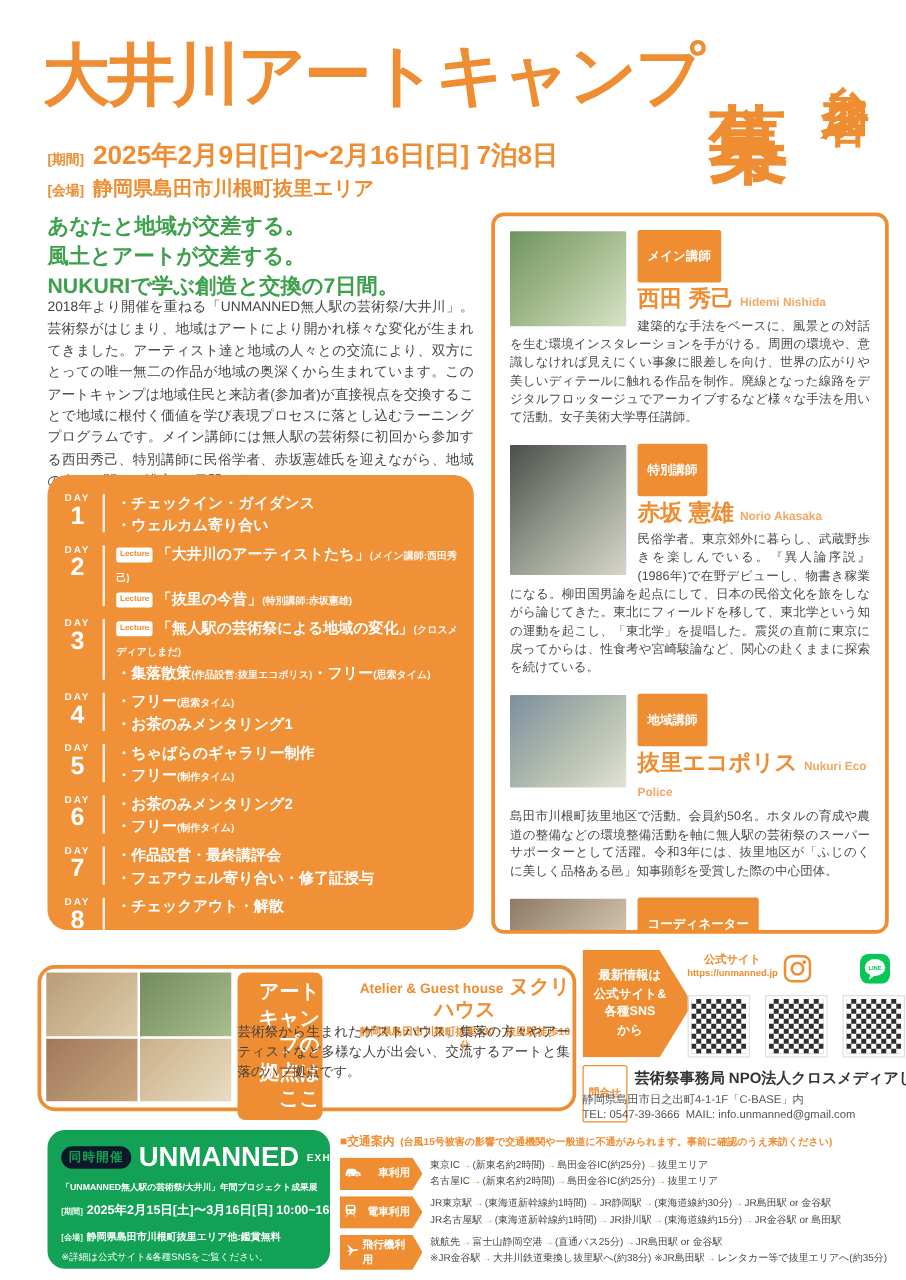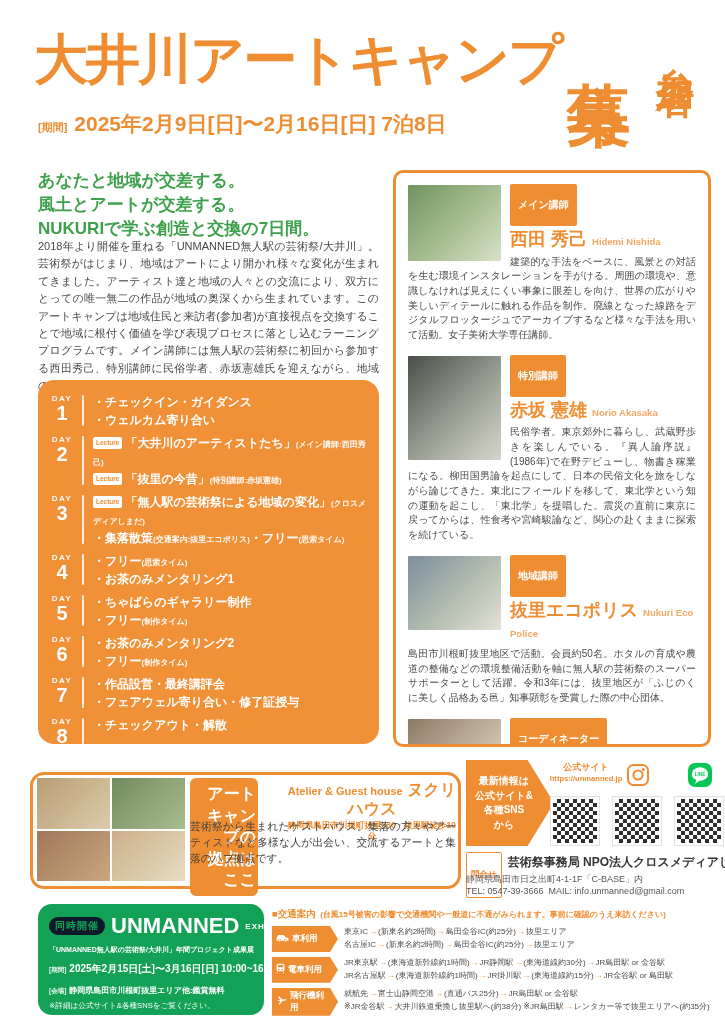--- a/index.html
+++ b/index.html
@@ -101,36 +101,39 @@
   .ex-pval{font-size:10px;font-weight:bold;}
   .ex-vval{font-size:8px;font-weight:bold;}
   .ex-note{font-size:7.6px;margin-top:4px;}
 
   
   .access{left:272px;top:903px;width:450px;}
   .acc-header{color:var(--orange);white-space:nowrap;}
   .acc-hlabel{font-size:9.5px;font-weight:bold;}
   .acc-warn{font-size:8px;font-weight:bold;}
   .acc-row{display:flex;margin-top:5px;align-items:stretch;}
-  .acc-badge{flex:none;width:66px;background:var(--orange);color:#fff;font-size:8.5px;font-weight:bold;clip-path:polygon(0 0,calc(100% - 8px) 0,100% 50%,calc(100% - 8px) 100%,0 100%);display:flex;align-items:center;gap:3px;padding:2px 10px 2px 4px;}
+  .acc-badge{flex:none;width:66px;background:var(--orange);color:#fff;font-size:8.5px;font-weight:bold;clip-path:polygon(0 0,calc(100% - 8px) 0,100% 50%,calc(100% - 8px) 100%,0 100%);display:flex;align-items:center;gap:3px;padding:2px 10px 2px 4px;justify-content:space-between;}
   .acc-routes{margin-left:6px;}
   .route{font-size:8px;color:#4a4a4a;line-height:1.62;white-space:nowrap;font-weight:500;}
   .route .arw{color:var(--orange);font-weight:bold;margin:0 1px;}
 </style>
 </head>
 <body>
 
 <div class="page">
 
   <div class="abs title">大井川アートキャンプ</div>
   <div class="abs recruit-big">募集</div>
   <div class="abs recruit-side">参加者</div>
   <div class="abs meta-line meta-period">
     <span class="lbl">[期間]</span><span class="val">2025年2月9日[日]〜2月16日[日] 7泊8日</span>
   </div>
+  <div class="abs meta-line meta-venue">
+    <span class="lbl">[会場]</span><span class="val">静岡県島田市川根町抜里エリア</span>
+  </div>
 
   <div class="abs catch">
     <div>あなたと地域が交差する。</div>
     <div>風土とアートが交差する。</div>
     <div>NUKURIで学ぶ創造と交換の7日間。</div>
   </div>
   <p class="abs intro-body">2018年より開催を重ねる「UNMANNED無人駅の芸術祭/大井川」。芸術祭がはじまり、地域はアートにより開かれ様々な変化が生まれてきました。アーティスト達と地域の人々との交流により、双方にとっての唯一無二の作品が地域の奥深くから生まれています。このアートキャンプは地域住民と来訪者(参加者)が直接視点を交換することで地域に根付く価値を学び表現プロセスに落とし込むラーニングプログラムです。メイン講師には無人駅の芸術祭に初回から参加する西田秀己、特別講師に民俗学者、赤坂憲雄氏を迎えながら、地域の人々も関わる濃密な8日間です。</p>
 
   <div class="abs schedule">
     <div class="day-row">
@@ -156,21 +159,21 @@
       </div>
     </div>
     <div class="day-row">
       <div class="day-col">
           <span class="day-word">DAY</span>
           <span class="day-num">3</span>
         </div>
       <div class="day-sep"></div>
       <div class="day-items">
         <div><span class="ltag">Lecture</span><span>「無人駅の芸術祭による地域の変化」</span><span class="snote">(クロスメディアしまだ)</span></div>
-        <div><span>・集落散策</span><span class="snote">(交通案内:抜里エコポリス)</span><span>・フリー</span><span class="snote">(思索タイム)</span></div>
+        <div><span>・集落散策</span><span class="snote">(作品設営:抜里エコポリス)</span><span>・フリー</span><span class="snote">(思索タイム)</span></div>
       </div>
     </div>
     <div class="day-row">
       <div class="day-col">
           <span class="day-word">DAY</span>
           <span class="day-num">4</span>
         </div>
       <div class="day-sep"></div>
       <div class="day-items">
         <div><span>・フリー</span><span class="snote">(思索タイム)</span></div>

